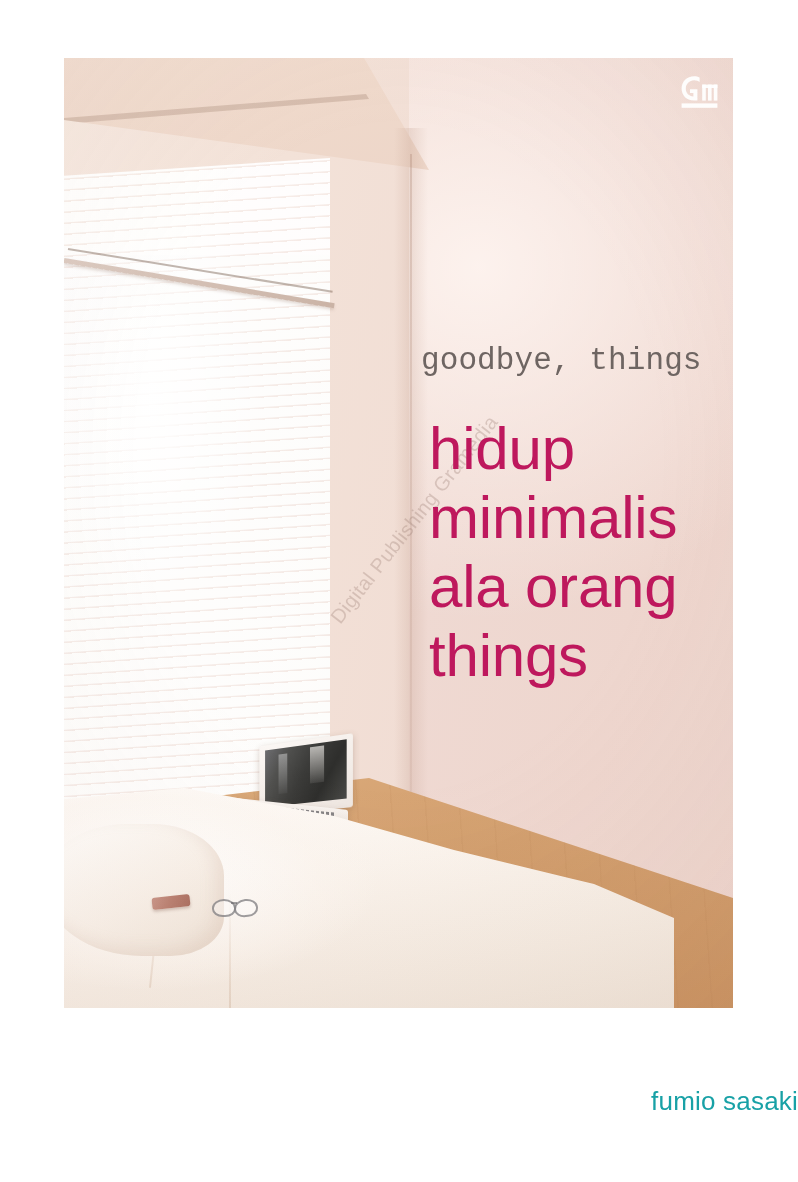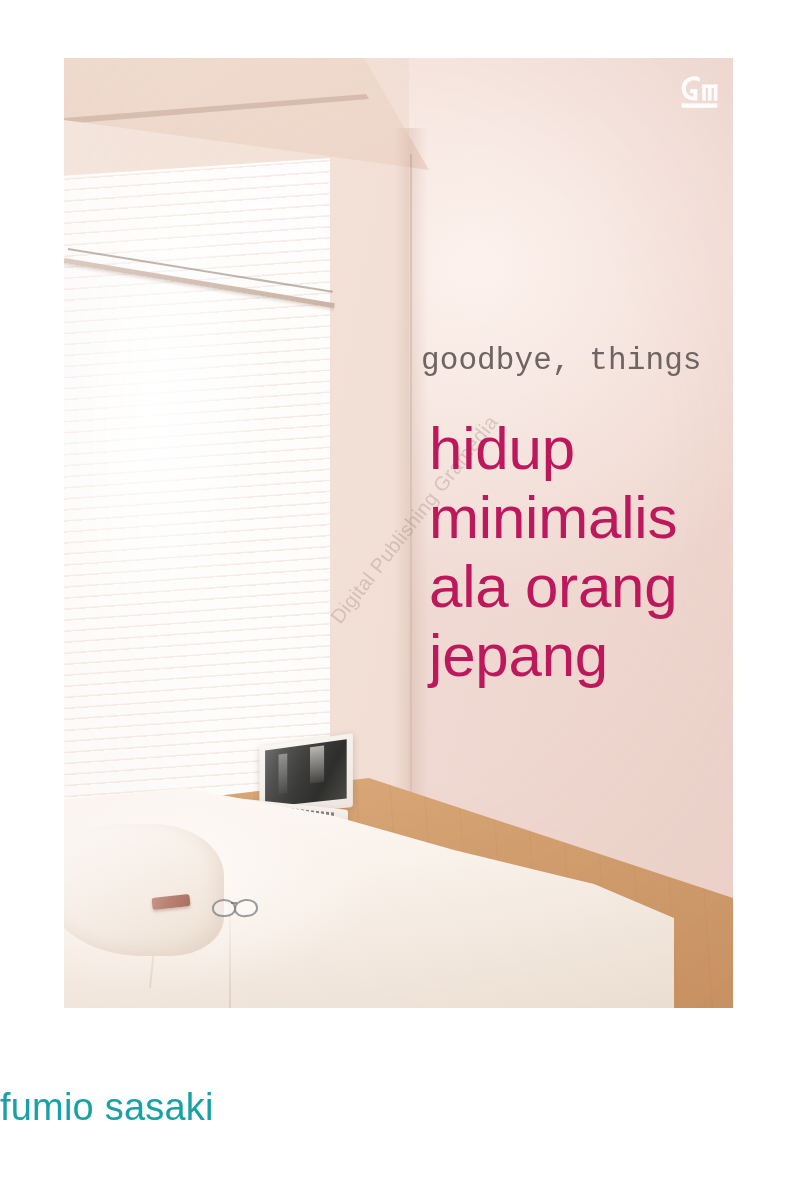--- a/index.html
+++ b/index.html
@@ -325,22 +325,22 @@
     white-space: nowrap;
     pointer-events: none;
     user-select: none;
   }
 
   
   .author {
     position: absolute;
     left: 0; right: 0;
     top: 1086px;
-    text-align: left;
-    font-size: 38px;
+    text-align: right;
+    font-size: 26px;
     font-weight: 400;
     color: #18a1a6;
     letter-spacing: 0.2px;
   }
 </style>
 </head>
 <body>
 
 <div class="cover">
 
@@ -407,21 +407,21 @@
     </div>
 
     <div class="watermark">Digital Publishing Gramedia</div>
 
     <div class="title-block" style="left:357px; top:287px;">
       <div class="orig-title">goodbye, things</div>
       <div class="main-title">
         <span class="ln">hidup</span>
         <span class="ln">minimalis</span>
         <span class="ln">ala orang</span>
-        <span class="ln">jepang</span>
+        <span class="ln">things</span>
       </div>
     </div>
 
   </div>
 
   <div class="author">fumio sasaki</div>
 
 </div>
 
 </body></html>

